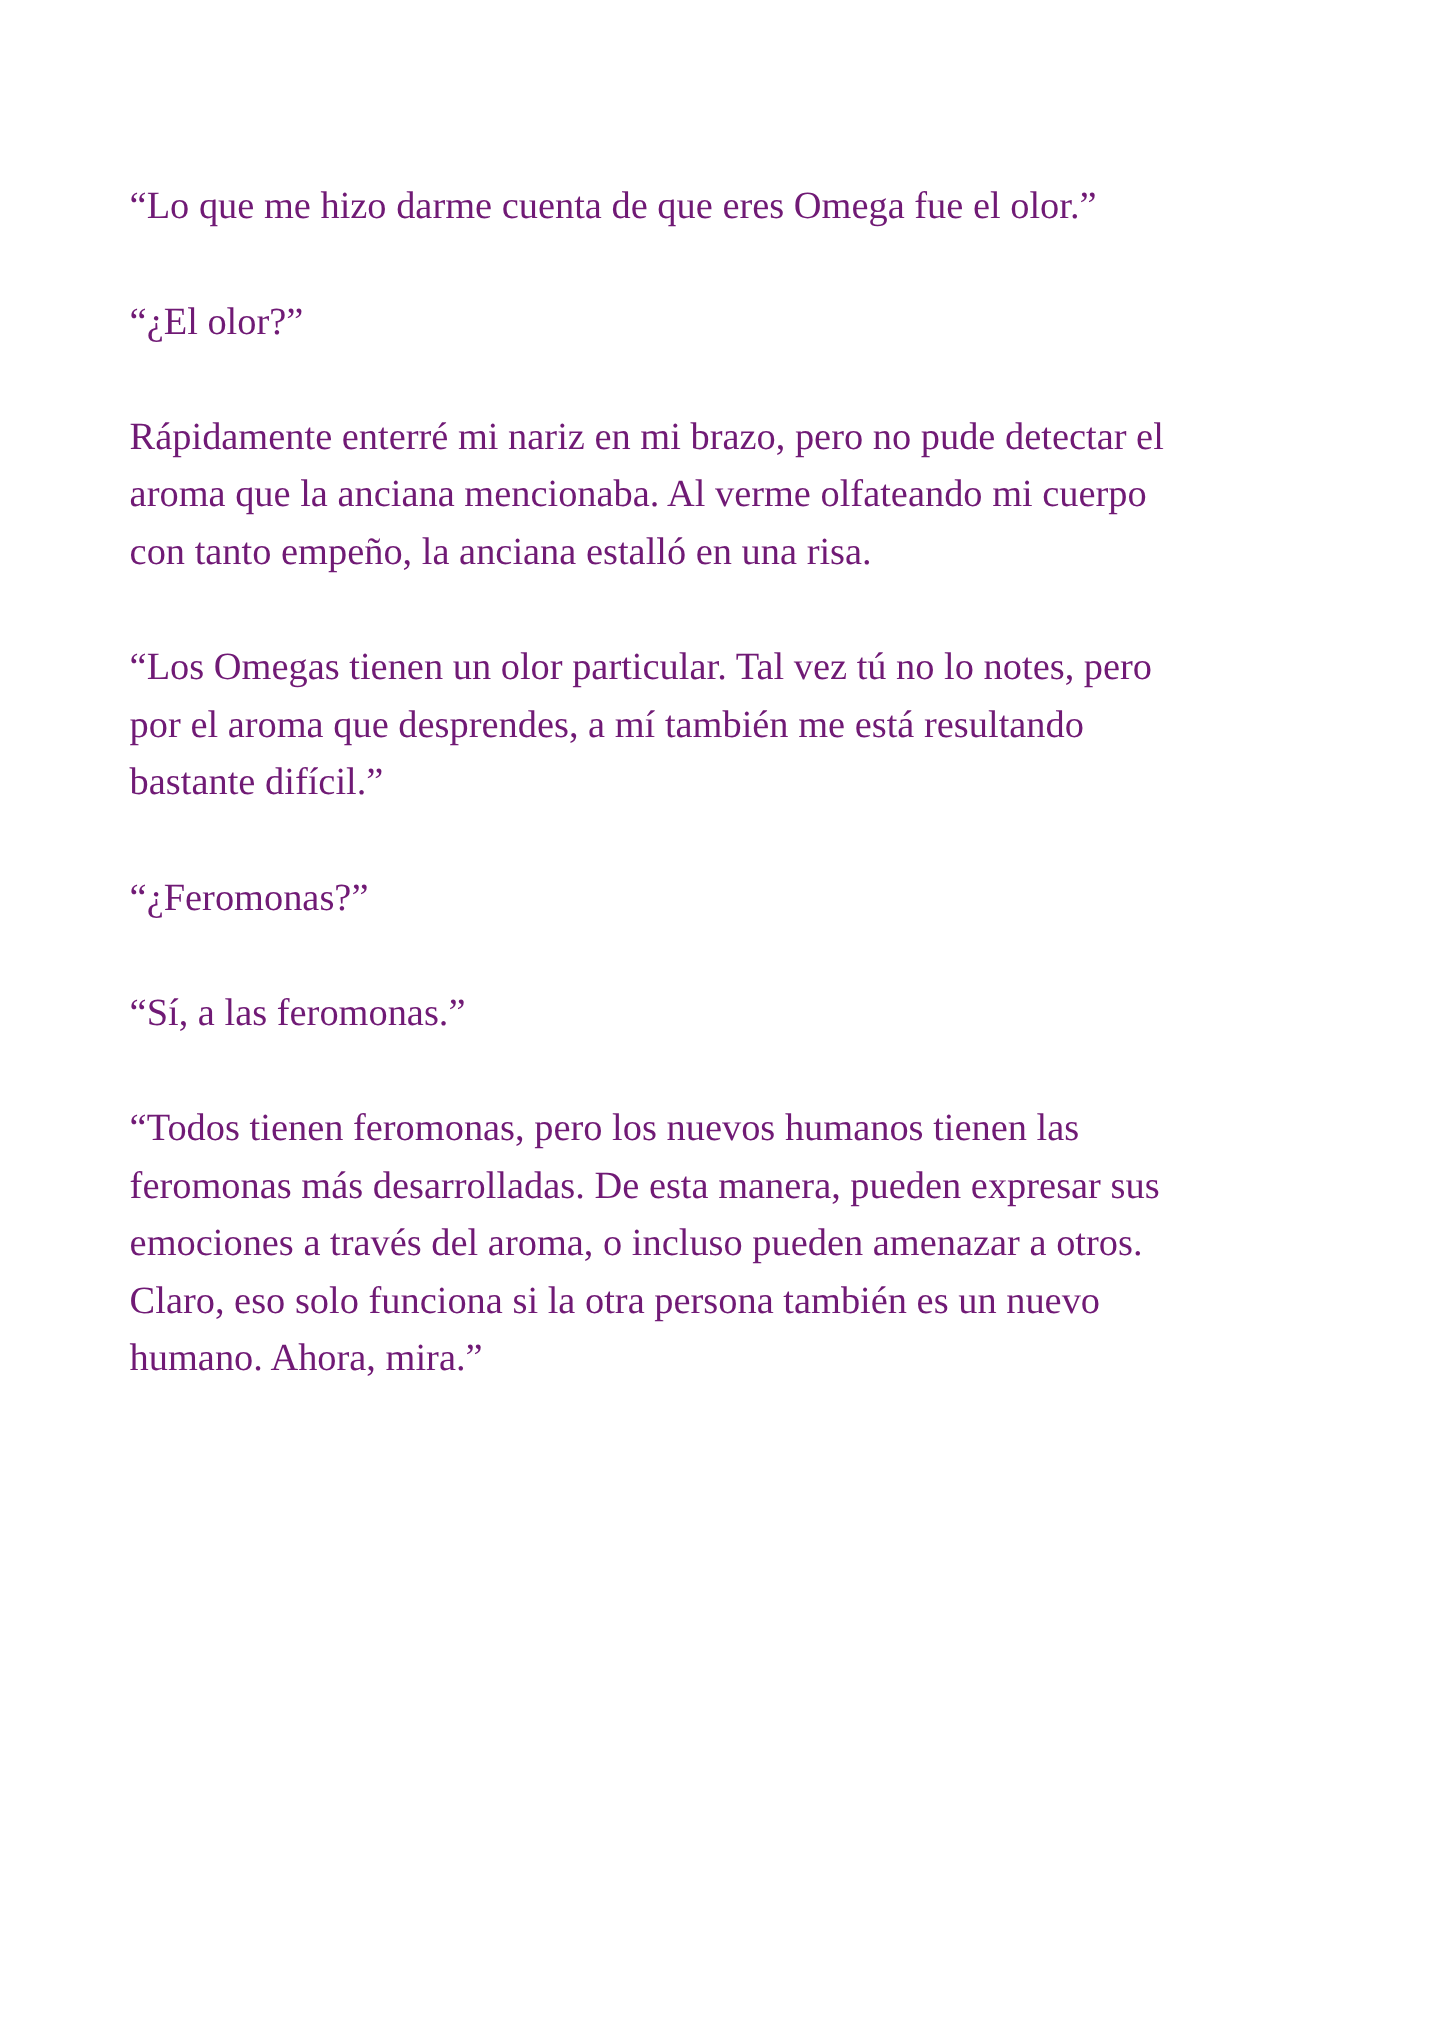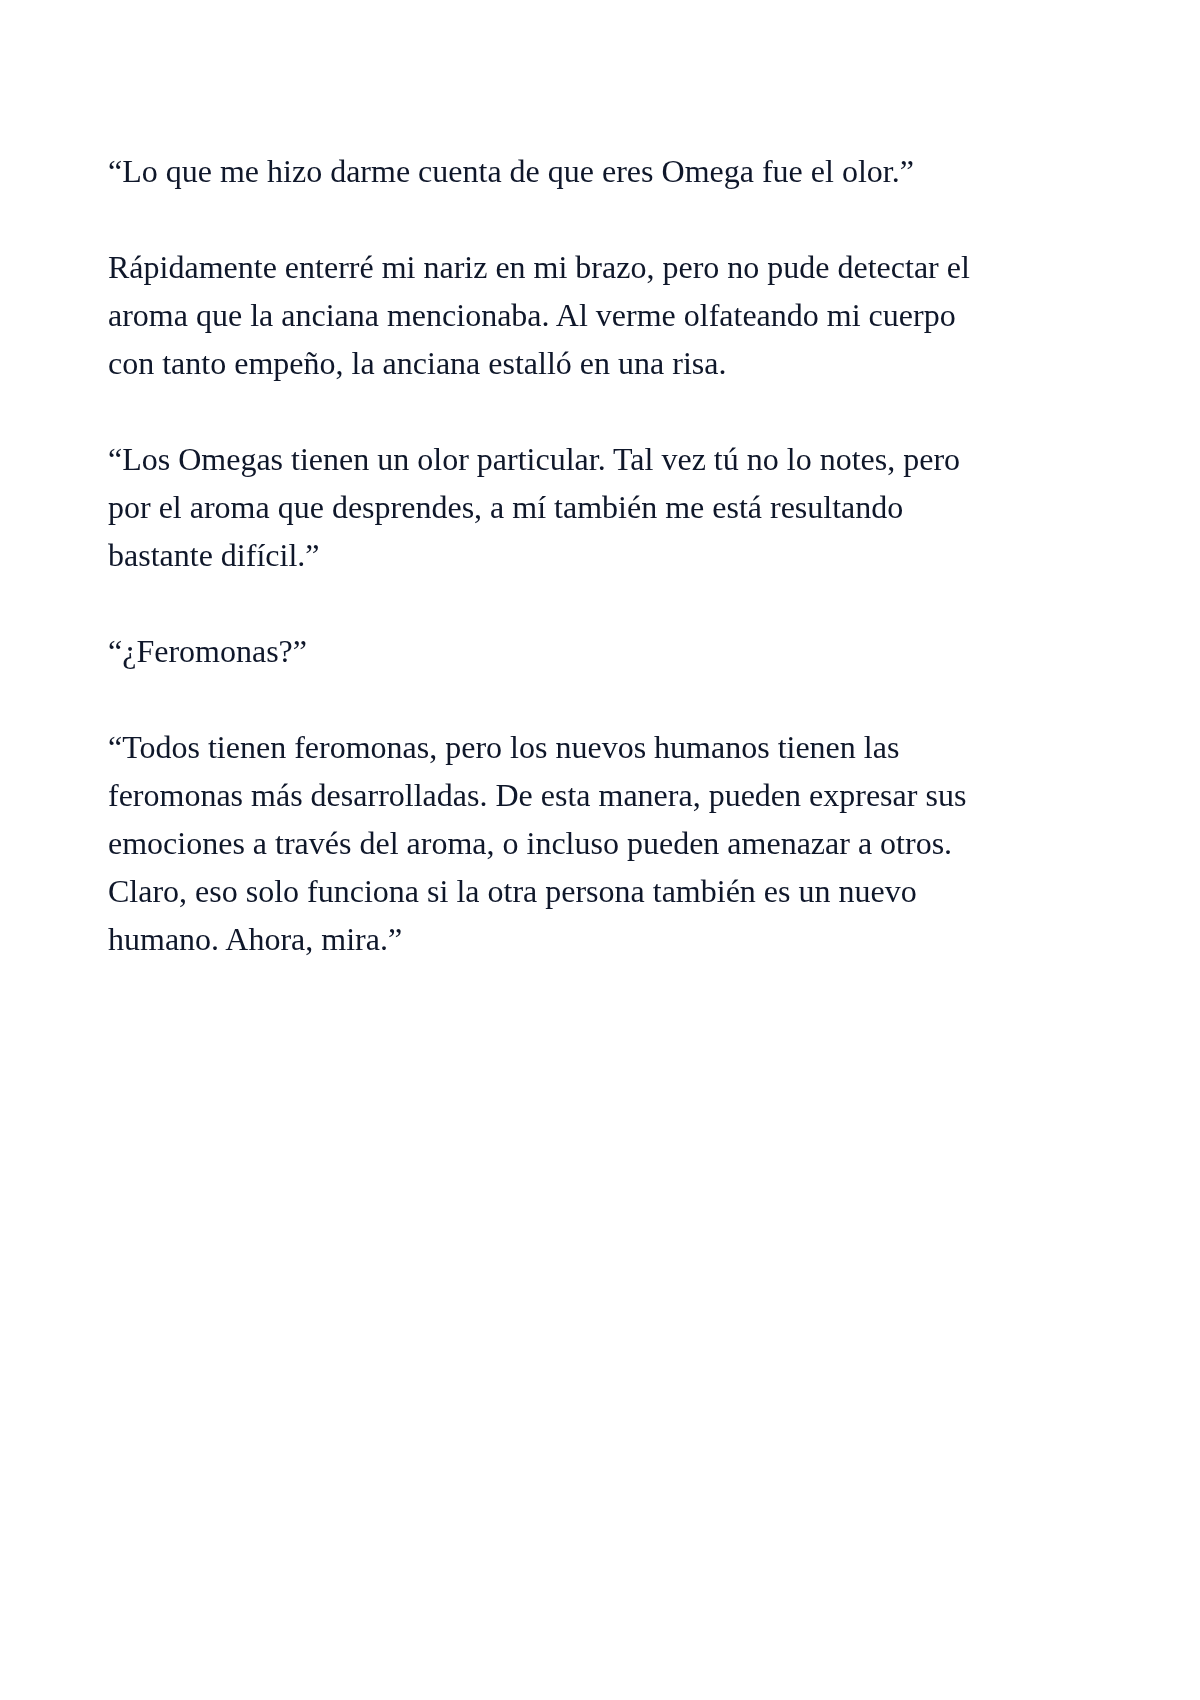--- a/index.html
+++ b/index.html
@@ -34,28 +34,30 @@
     white-space: pre-line; 
   }
   .para:last-child {
     margin-bottom: 12px;
   }
 </style>
 </head>
 <body style="background: rgb(255, 255, 255);">
 
 <main class="page">
-  <div class="text-column" style="color: #0f172a;">
+  <div class="text-column" style="color: #701a75;">
     <p class="para">“Lo que me hizo darme cuenta de que eres Omega fue el olor.”</p>
+    <p class="para">“¿El olor?”</p>
     <p class="para">Rápidamente enterré mi nariz en mi brazo, pero no pude detectar el
 aroma que la anciana mencionaba. Al verme olfateando mi cuerpo
 con tanto empeño, la anciana estalló en una risa.</p>
     <p class="para">“Los Omegas tienen un olor particular. Tal vez tú no lo notes, pero
 por el aroma que desprendes, a mí también me está resultando
 bastante difícil.”</p>
     <p class="para">“¿Feromonas?”</p>
+    <p class="para">“Sí, a las feromonas.”</p>
     <p class="para">“Todos tienen feromonas, pero los nuevos humanos tienen las
 feromonas más desarrolladas. De esta manera, pueden expresar sus
 emociones a través del aroma, o incluso pueden amenazar a otros.
 Claro, eso solo funciona si la otra persona también es un nuevo
 humano. Ahora, mira.”</p>
   </div>
 </main>
 
 </body></html>

